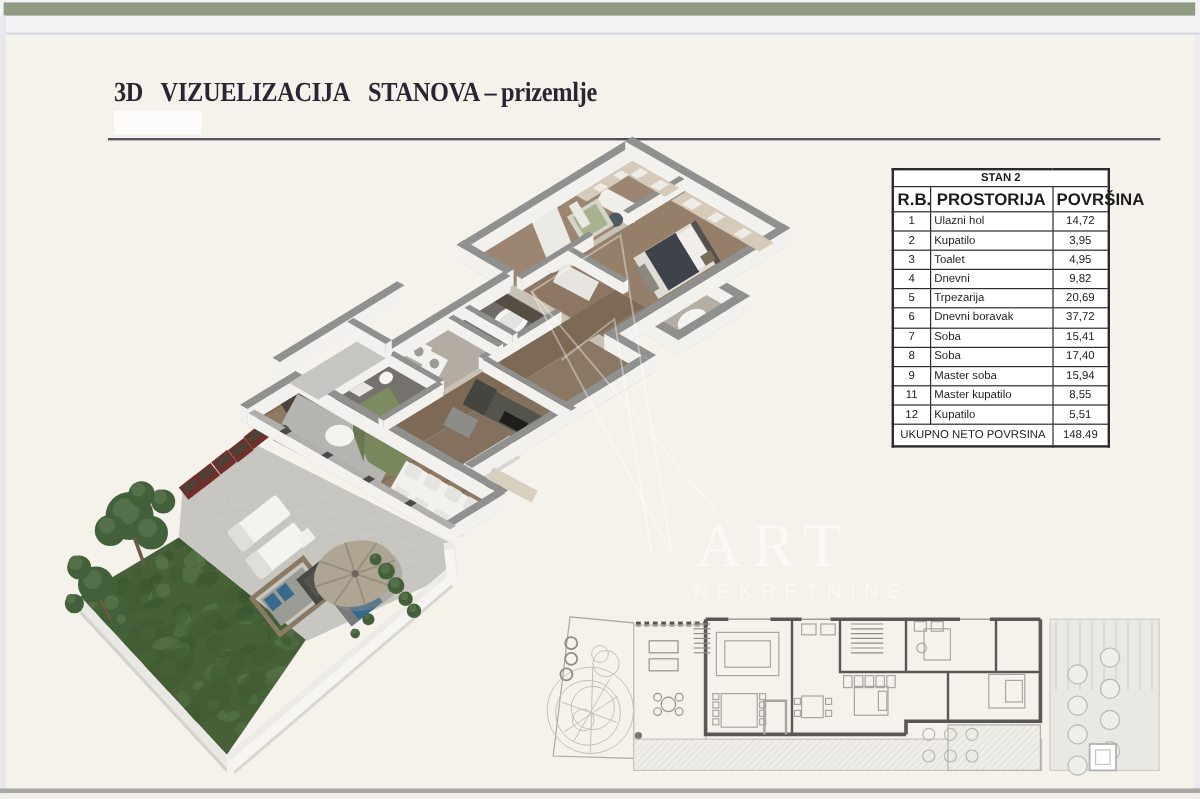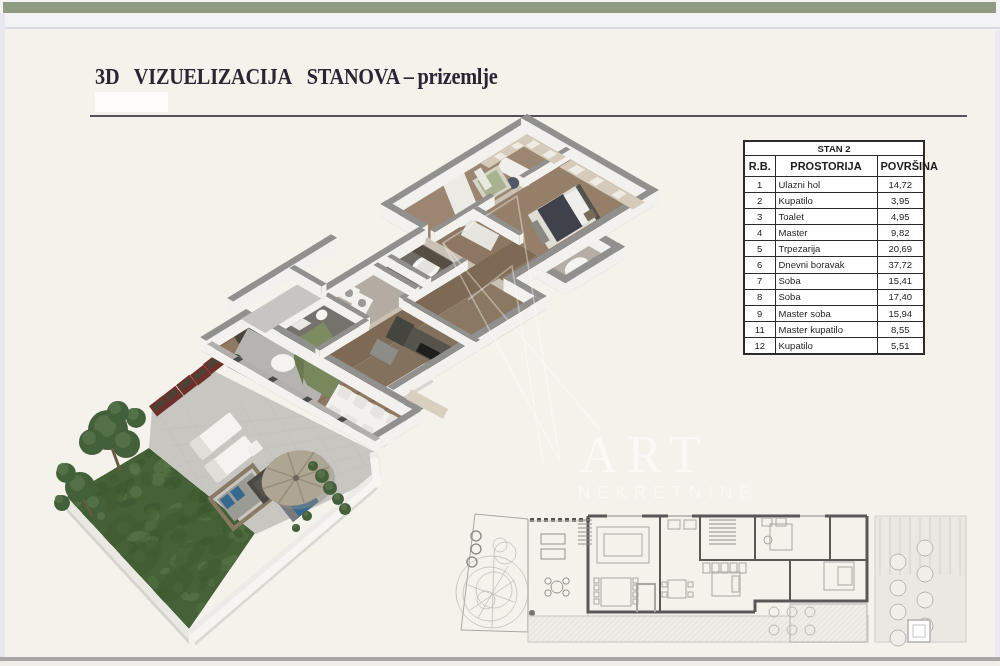--- a/index.html
+++ b/index.html
@@ -11,21 +11,21 @@
 #botline{position:absolute;left:0;top:657px;width:1000px;height:4px;background:#a9a7a3;}
 #botlight{position:absolute;left:0;top:661px;width:1000px;height:5px;background:#f0eee8;}
 h1{position:absolute;left:95px;top:64px;margin:0;font-family:"Liberation Serif",serif;font-size:23px;letter-spacing:-0.3px;word-spacing:3px;color:#2a2533;font-weight:700;transform:scaleX(0.883);transform-origin:0 0;}
 #whitepatch{position:absolute;left:95px;top:92px;width:73px;height:20px;background:#fdfcfa;}
 #rule{position:absolute;left:90px;top:115px;width:877px;height:2px;background:#57505c;}
 #stan{position:absolute;left:743px;top:140px;width:180px;border-collapse:collapse;background:#fff;
  border:2px solid #2b2b2b;font-size:9.5px;color:#1c1c1c;table-layout:fixed;}
 #stan td{border:1px solid #2b2b2b;padding:0 3px;height:15.1px;line-height:1;white-space:nowrap;margin-top:24px;}
 #stan .c{text-align:center;}
 #stan .hd{text-align:center;font-weight:bold;height:13px;}
-#stan tr.ch td{height:20px;font-weight:bold;letter-spacing:0;font-size:11px;}
+#stan tr.ch td{height:20px;font-weight:bold;letter-spacing:0;font-size:14px;}
 #stan tr.ft td{height:17px;}
 </style></head>
 <body>
 
 <div id="topwhite"></div>
 
 <div id="topbar"></div>
 
 <div id="topline"></div>
 
@@ -67,21 +67,21 @@
         <td>Kupatilo</td>
         <td class="c">3,95</td>
       </tr>
 <tr>
         <td class="c">3</td>
         <td>Toalet</td>
         <td class="c">4,95</td>
       </tr>
 <tr>
         <td class="c">4</td>
-        <td>Master</td>
+        <td>Dnevni</td>
         <td class="c">9,82</td>
       </tr>
 <tr>
         <td class="c">5</td>
         <td>Trpezarija</td>
         <td class="c">20,69</td>
       </tr>
 <tr>
         <td class="c">6</td>
         <td>Dnevni boravak</td>
@@ -104,20 +104,24 @@
       </tr>
 <tr>
         <td class="c">11</td>
         <td>Master kupatilo</td>
         <td class="c">8,55</td>
       </tr>
 <tr>
         <td class="c">12</td>
         <td>Kupatilo</td>
         <td class="c">5,51</td>
+      </tr>
+<tr class="ft">
+        <td colspan="2" class="c">UKUPNO NETO POVRSINA</td>
+        <td class="c">148.49</td>
       </tr>
 </tbody>
   </table>
 <svg width="1000" height="666" viewBox="0 0 1000 666" style="position:absolute;left:0;top:0;pointer-events:none;">
 <defs>
 <pattern id="hatch" width="4" height="4" patternUnits="userSpaceOnUse" patternTransform="rotate(45)">
 <rect width="4" height="4" fill="#efede7"></rect>
         <line x1="0" y1="0" x2="0" y2="4" stroke="#d9d7d1" stroke-width="1"></line>
 </pattern>
 </defs>

